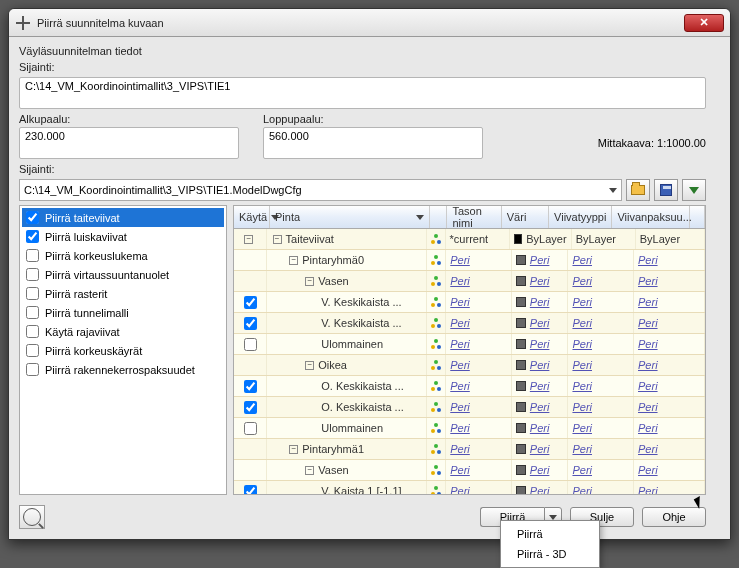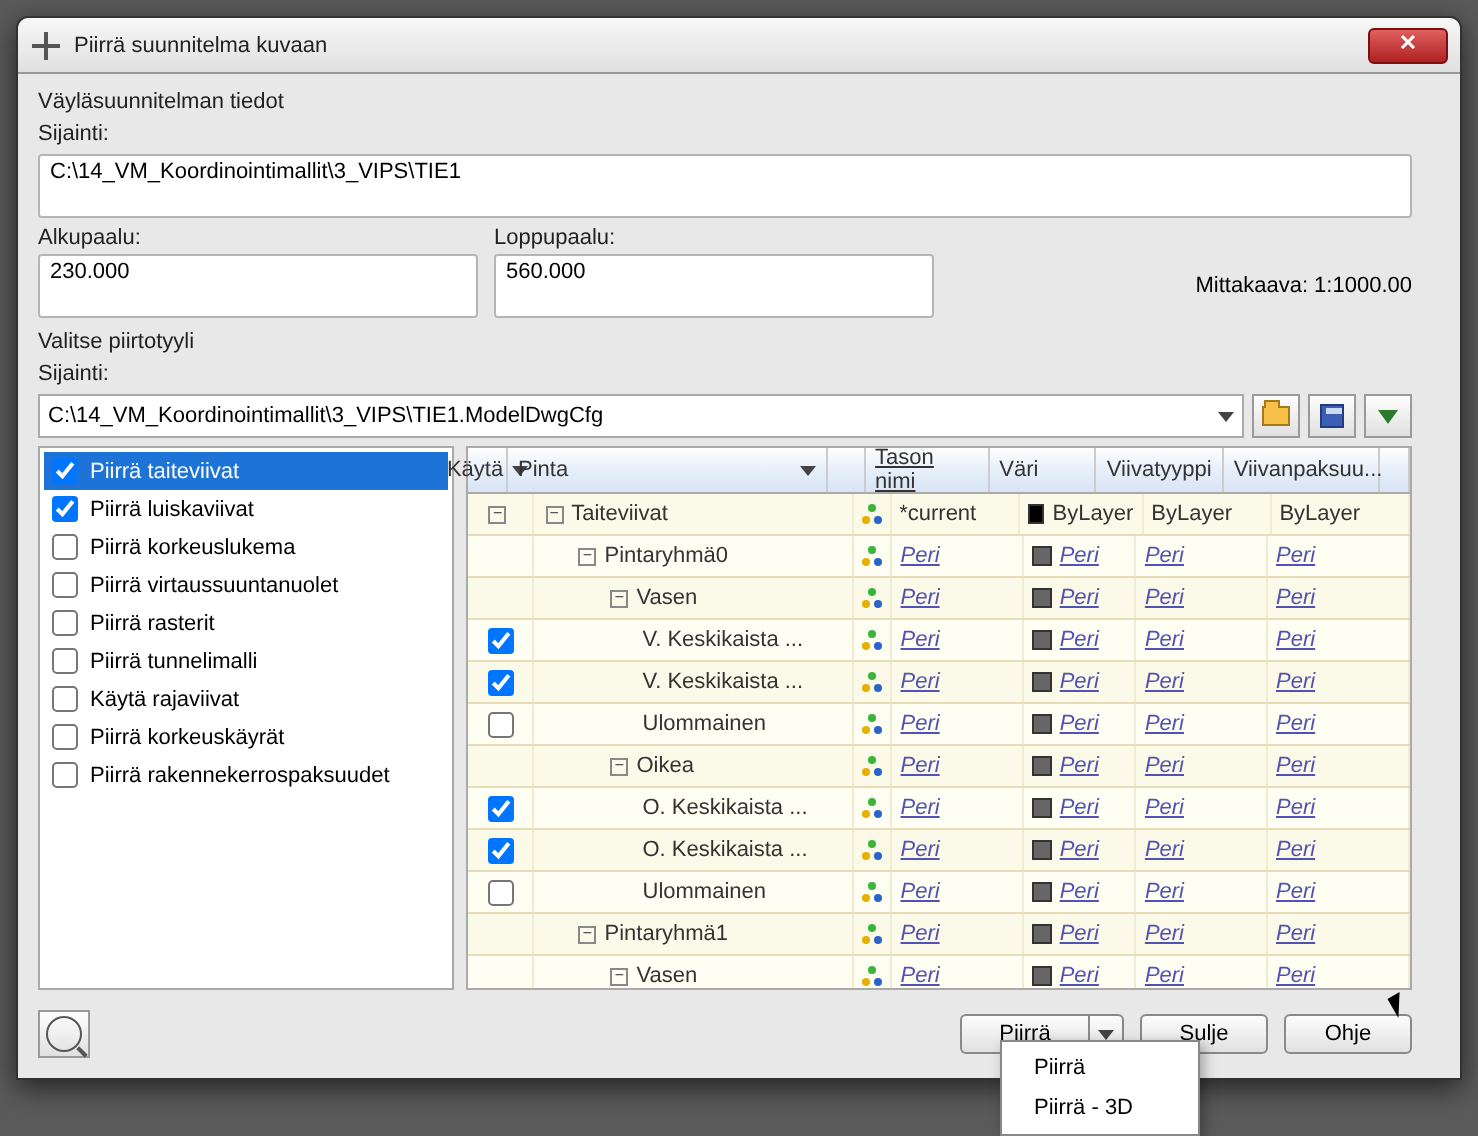--- a/index.html
+++ b/index.html
@@ -9,45 +9,45 @@
 .title-icon { width: 16px; height: 16px; margin-right: 6px; position: relative; }
 .title-icon::before,.title-icon::after { content:""; position:absolute; background:#555; }
 .title-icon::before { width:2px; height:14px; left:7px; top:1px; }
 .title-icon::after { width:14px; height:2px; top:7px; left:1px; }
 .title-text { flex:1; color:#222; }
 .close-btn { width:40px; height:18px; background: linear-gradient(#e06060,#b02020); border:1px solid #7a1010; border-radius: 3px; color:#fff; text-align:center; line-height:14px; font-weight:bold; cursor:pointer; }
 .body { padding: 6px 24px 10px 10px; height: calc(100% - 28px); display:flex; flex-direction:column; gap:4px; }
 .section-label { color:#222; margin-top:2px;}
 .label { color:#222; }
 .input { background:#fff; border:1px solid #b5b5b5; border-radius:2px; padding:2px 5px; height:32px; }
-.row { display:flex; gap:8px; align-items:center;justify-content:space-between; }
+.row { display:flex; gap:24px; align-items:center;justify-content:space-between; }
 .row .col { display:flex; flex-direction:column; gap:2px; }
 .col.fill { flex:1; }
 .sijainti-row { display:flex; gap:4px; align-items:stretch; }
 .sijainti-row .combo { flex:1; display:flex; align-items:center; justify-content:space-between; background:#fff; border:1px solid #aaa; padding:2px 4px; height:22px; }
 .chev { width:0; height:0; border-left:4px solid transparent; border-right:4px solid transparent; border-top:5px solid #444; }
 .icon-btn { width:24px; height:22px; background:linear-gradient(#fefefe,#e0e0e0); border:1px solid #9a9a9a; display:flex; align-items:center; justify-content:center; cursor:pointer; }
 .folder-icon { width:14px; height:10px; background:#f4c048; border:1px solid #a67a18; position:relative; }
 .folder-icon::before{content:"";position:absolute;width:6px;height:3px;background:#f4c048;border:1px solid #a67a18;border-bottom:none;top:-4px;left:0;}
 .save-icon { width:12px; height:12px; background:#3a5fb5; border:1px solid #223a80; position:relative; }
 .save-icon::after{content:"";position:absolute;background:#cdd9f0;width:8px;height:3px;top:1px;left:2px;}
 .arrow-down-icon{width:0;height:0;border-left:5px solid transparent;border-right:5px solid transparent;border-top:7px solid #2a7a2a;}
 .main-split { display:flex; gap:6px; flex:1; min-height:0; }
 .check-panel { width:208px; background:#fff; border:1px solid #aaa; padding:2px; }
 .chk-item { display:flex; align-items:center; gap:6px; padding:3px 4px; cursor:pointer; }
 .chk-item.sel { background:#1e74d6; color:#fff; }
 .chk-item input[type=checkbox]{ width:13px; height:13px;}
 .grid-wrap { flex:1; border:1px solid #aaa; display:flex; flex-direction:column; min-width:0; }
 .grid-header { display:flex; background:linear-gradient(#fefefe,#e7effa 50%,#d8e4f5); border-bottom:1px solid #aaa; height:23px; }
 .gh { border-right:1px solid #ccc; display:flex; align-items:center; padding:0 5px; color:#333; position:relative; }
 .gh .chev { margin-left:4px;}
-.gh-check{ width:20px; justify-content:center;}
+.gh-check{ width:36px; justify-content:flex-start;}
 .gh-pinta{ flex:1; min-width:160px;}
 .gh-icon{ width:20px;}
-.gh-tason{ width:72px;text-decoration:underline;}
+.gh-tason{ width:72px;}
 .gh-vari{ width:62px;text-align:center;}
 .gh-viiva{ width:72px;}
 .gh-paks{ width:78px;}
 .gh-scroll{ width:16px;}
 .grid-body { flex:1; overflow:auto; background:#fefef2; }
 .gr { display:flex; height:21px; border-bottom:1px solid #e8dcb8; align-items:center; }
 .gr:nth-child(odd){ background:#fbf9e7;}
 .gr .gc { border-right:1px solid #f0ecd4; height:100%; display:flex; align-items:center; padding:0 4px; color:#333; }
 .gc-check{ width:36px; justify-content:center;}
 .gc-pinta{ flex:1; min-width:160px; gap:2px;}
@@ -102,21 +102,20 @@
       </div>
       <div class="col" style="width:220px;">
         <div class="label">Loppupaalu:</div>
         <div class="input">560.000</div>
       </div>
       <div class="col fill">
         <div class="scale">Mittakaava: 1:1000.00</div>
       </div>
     </div>
 
-    <div class="section-label">Valitse piirtotyyli</div>
     <div class="label">Sijainti:</div>
 
     <div class="sijainti-row">
       <div class="combo">
         <span>C:\14_VM_Koordinointimallit\3_VIPS\TIE1.ModelDwgCfg</span>
         <span class="chev"></span>
       </div>
       <div class="icon-btn">
           <div class="folder-icon"></div>
         </div>

